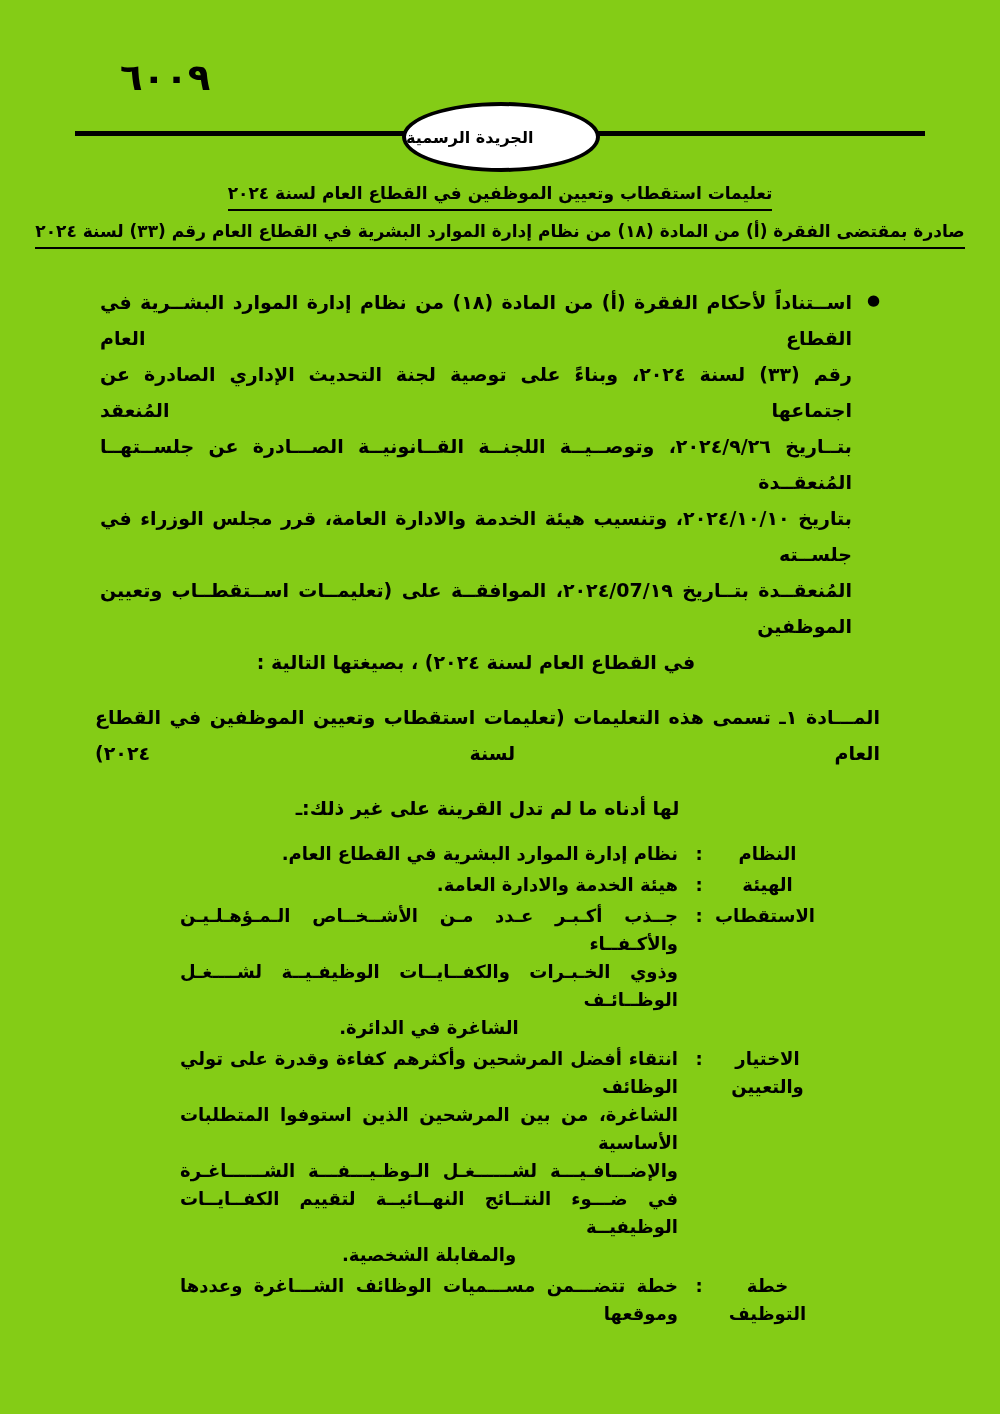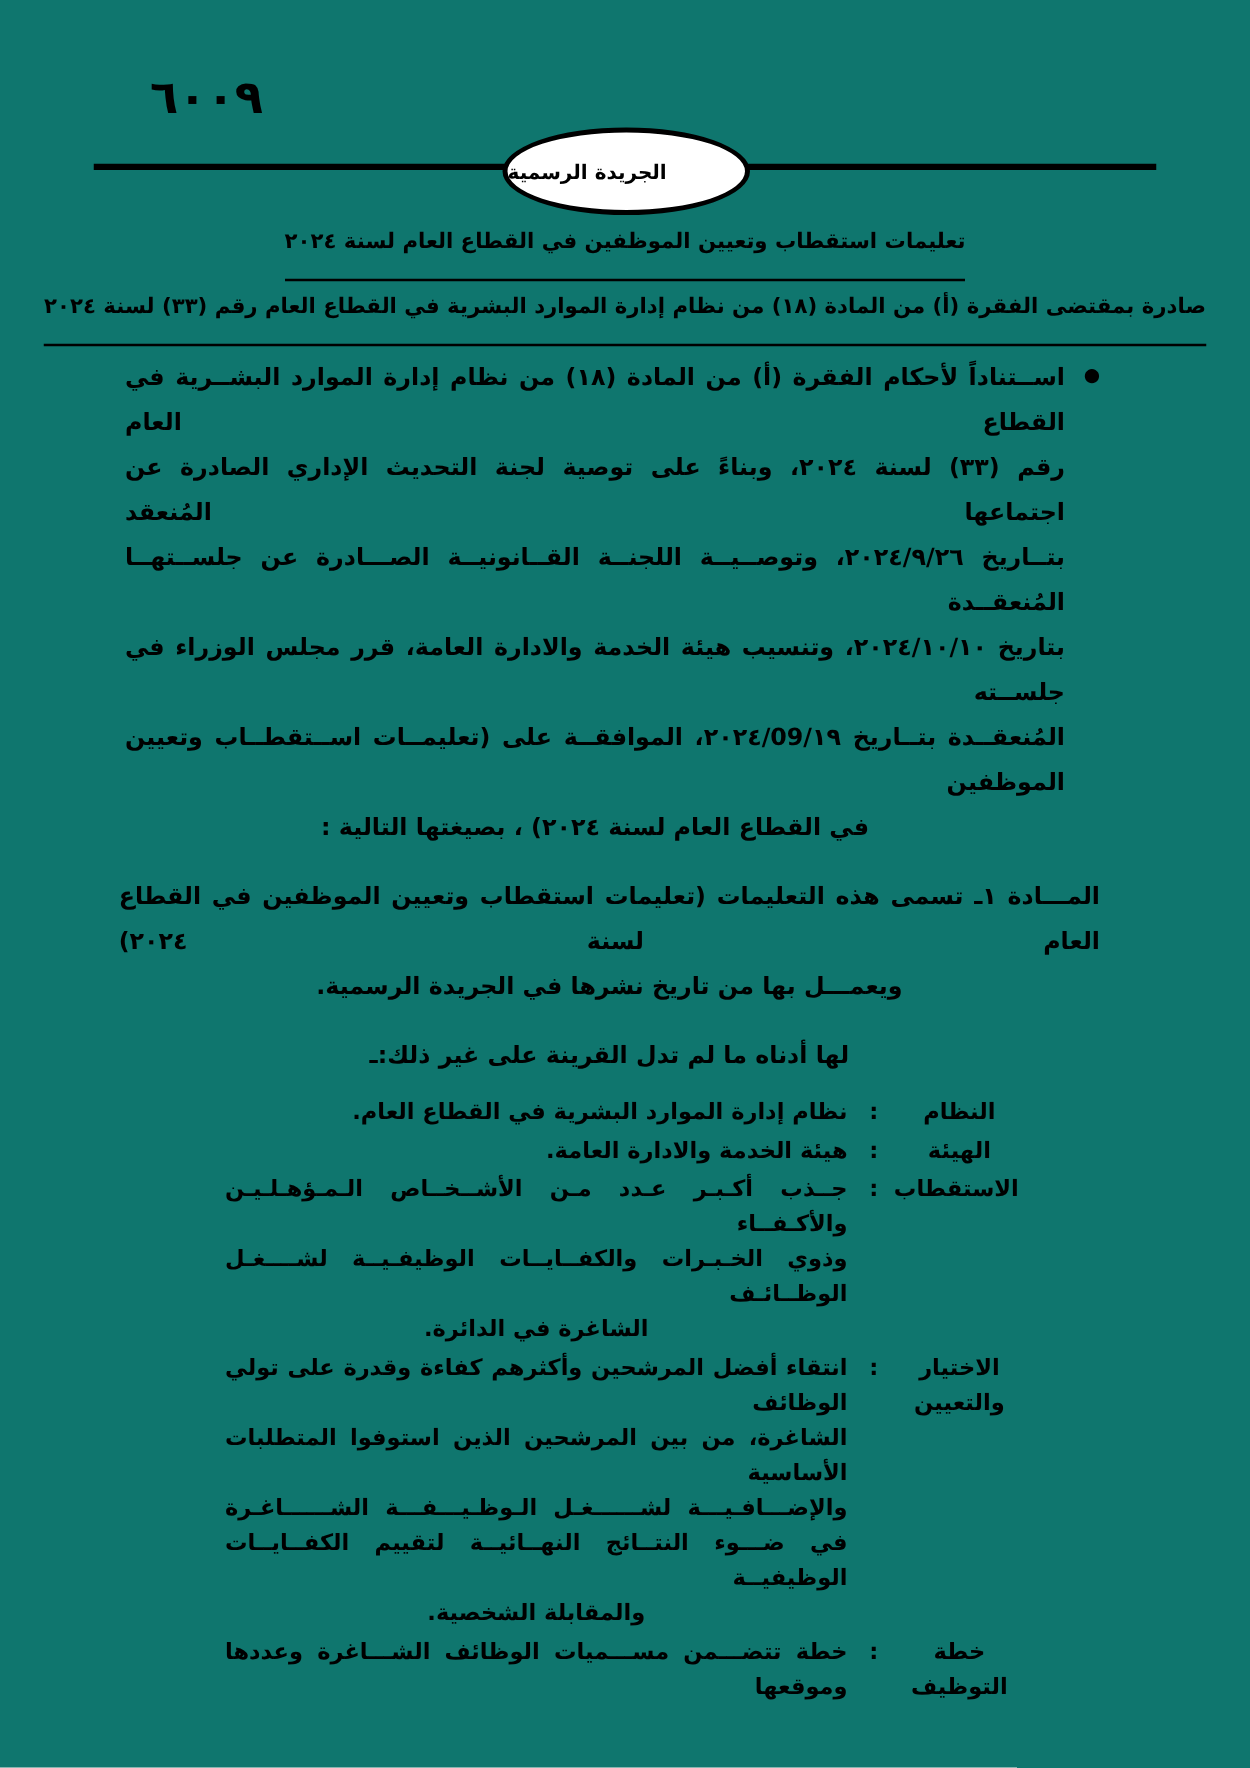--- a/index.html
+++ b/index.html
@@ -1,18 +1,18 @@
 <!DOCTYPE html>
 <html lang="ar" dir="rtl"><head>
 <meta charset="utf-8">
 <style>
   html,body { margin:0; padding:0; background:#e8e8e8; }
   .page {
     position:relative; width:1000px; height:1414px; margin:0 auto;
-    background:#0f766e; color:#000;
+    background:#84cc16; color:#000;
     font-family:"DejaVu Sans", sans-serif; font-weight:bold;
     direction:rtl; overflow:hidden;
   }
   
   .pageno {
     position:absolute; top:56px; left:120px;
     font-size:37px; letter-spacing:14px; direction:ltr;
   }
   .rule {
     position:absolute; top:131px; left:75px; right:75px; height:5px; background:#000;
@@ -20,21 +20,21 @@
   .seal {
     position:absolute; top:102px; left:402px; width:190px; height:62px;
     background:#fff; border:4px solid #000; border-radius:50%;
     display:flex; align-items:center; justify-content:flex-end;
     font-size:16px;
   }
   
   .titles { position:absolute; top:183px; left:0; right:0; text-align:center; }
   .title-line { margin-bottom:10px; font-size:17px; }
   .title-line span {
-    display:inline-block; border-bottom:2px solid #000; padding-bottom:20px;
+    display:inline-block; border-bottom:2px solid #000; padding-bottom:6px;
   }
   
   .content { position:absolute; top:284px; right:120px; left:95px; font-size:19px; }
   .ln  { line-height:36px; }
   .dln { line-height:28px; font-size:18px; }
   .j { text-align:justify; text-align-last:justify; }
   .c { text-align:left; text-align-last:center; }
   .s { text-align:right; }
   .preamble { position:relative; margin-left:5px; margin-right:28px; }
   .bullet { position:absolute; right:-28px; top:9px; font-size:15px; line-height:1; }
@@ -68,27 +68,26 @@
   </div>
 
   <div class="content">
 
     <div class="preamble">
       <span class="bullet">●</span>
       <div class="ln j">اســتناداً لأحكام الفقرة (أ) من المادة (١٨) من نظام إدارة الموارد البشــرية في القطاع العام</div>
       <div class="ln j">رقم (٣٣) لسنة ٢٠٢٤، وبناءً على توصية لجنة التحديث الإداري الصادرة عن اجتماعها المُنعقد</div>
       <div class="ln j">بتــاريخ ٢٠٢٤/٩/٢٦، وتوصــيــة اللجنــة القــانونيــة الصـــادرة عن جلســتهــا المُنعقــدة</div>
       <div class="ln j">بتاريخ ٢٠٢٤/١٠/١٠، وتنسيب هيئة الخدمة والادارة العامة، قرر مجلس الوزراء في جلســته</div>
-      <div class="ln j">المُنعقــدة بتــاريخ ٢٠٢٤/09/١٩، الموافقــة على (تعليمــات اســتقطــاب وتعيين الموظفين</div>
+      <div class="ln j">المُنعقــدة بتــاريخ ٢٠٢٤/07/١٩، الموافقــة على (تعليمــات اســتقطــاب وتعيين الموظفين</div>
       <div class="ln c">في القطاع العام لسنة ٢٠٢٤) ، بصيغتها التالية :</div>
     </div>
 
     <div class="article">
       <div class="ln j">المـــادة ١ـ تسمى هذه التعليمات (تعليمات استقطاب وتعيين الموظفين في القطاع العام لسنة ٢٠٢٤)</div>
-      <div class="ln c">ويعمـــل بها من تاريخ نشرها في الجريدة الرسمية.</div>
     </div>
 
     <div class="article">
       <div class="ln c">لها أدناه ما لم تدل القرينة على غير ذلك:ـ</div>
     </div>
 
     <div class="defs">
 
       <div class="def-row">
         <div class="def-term">

